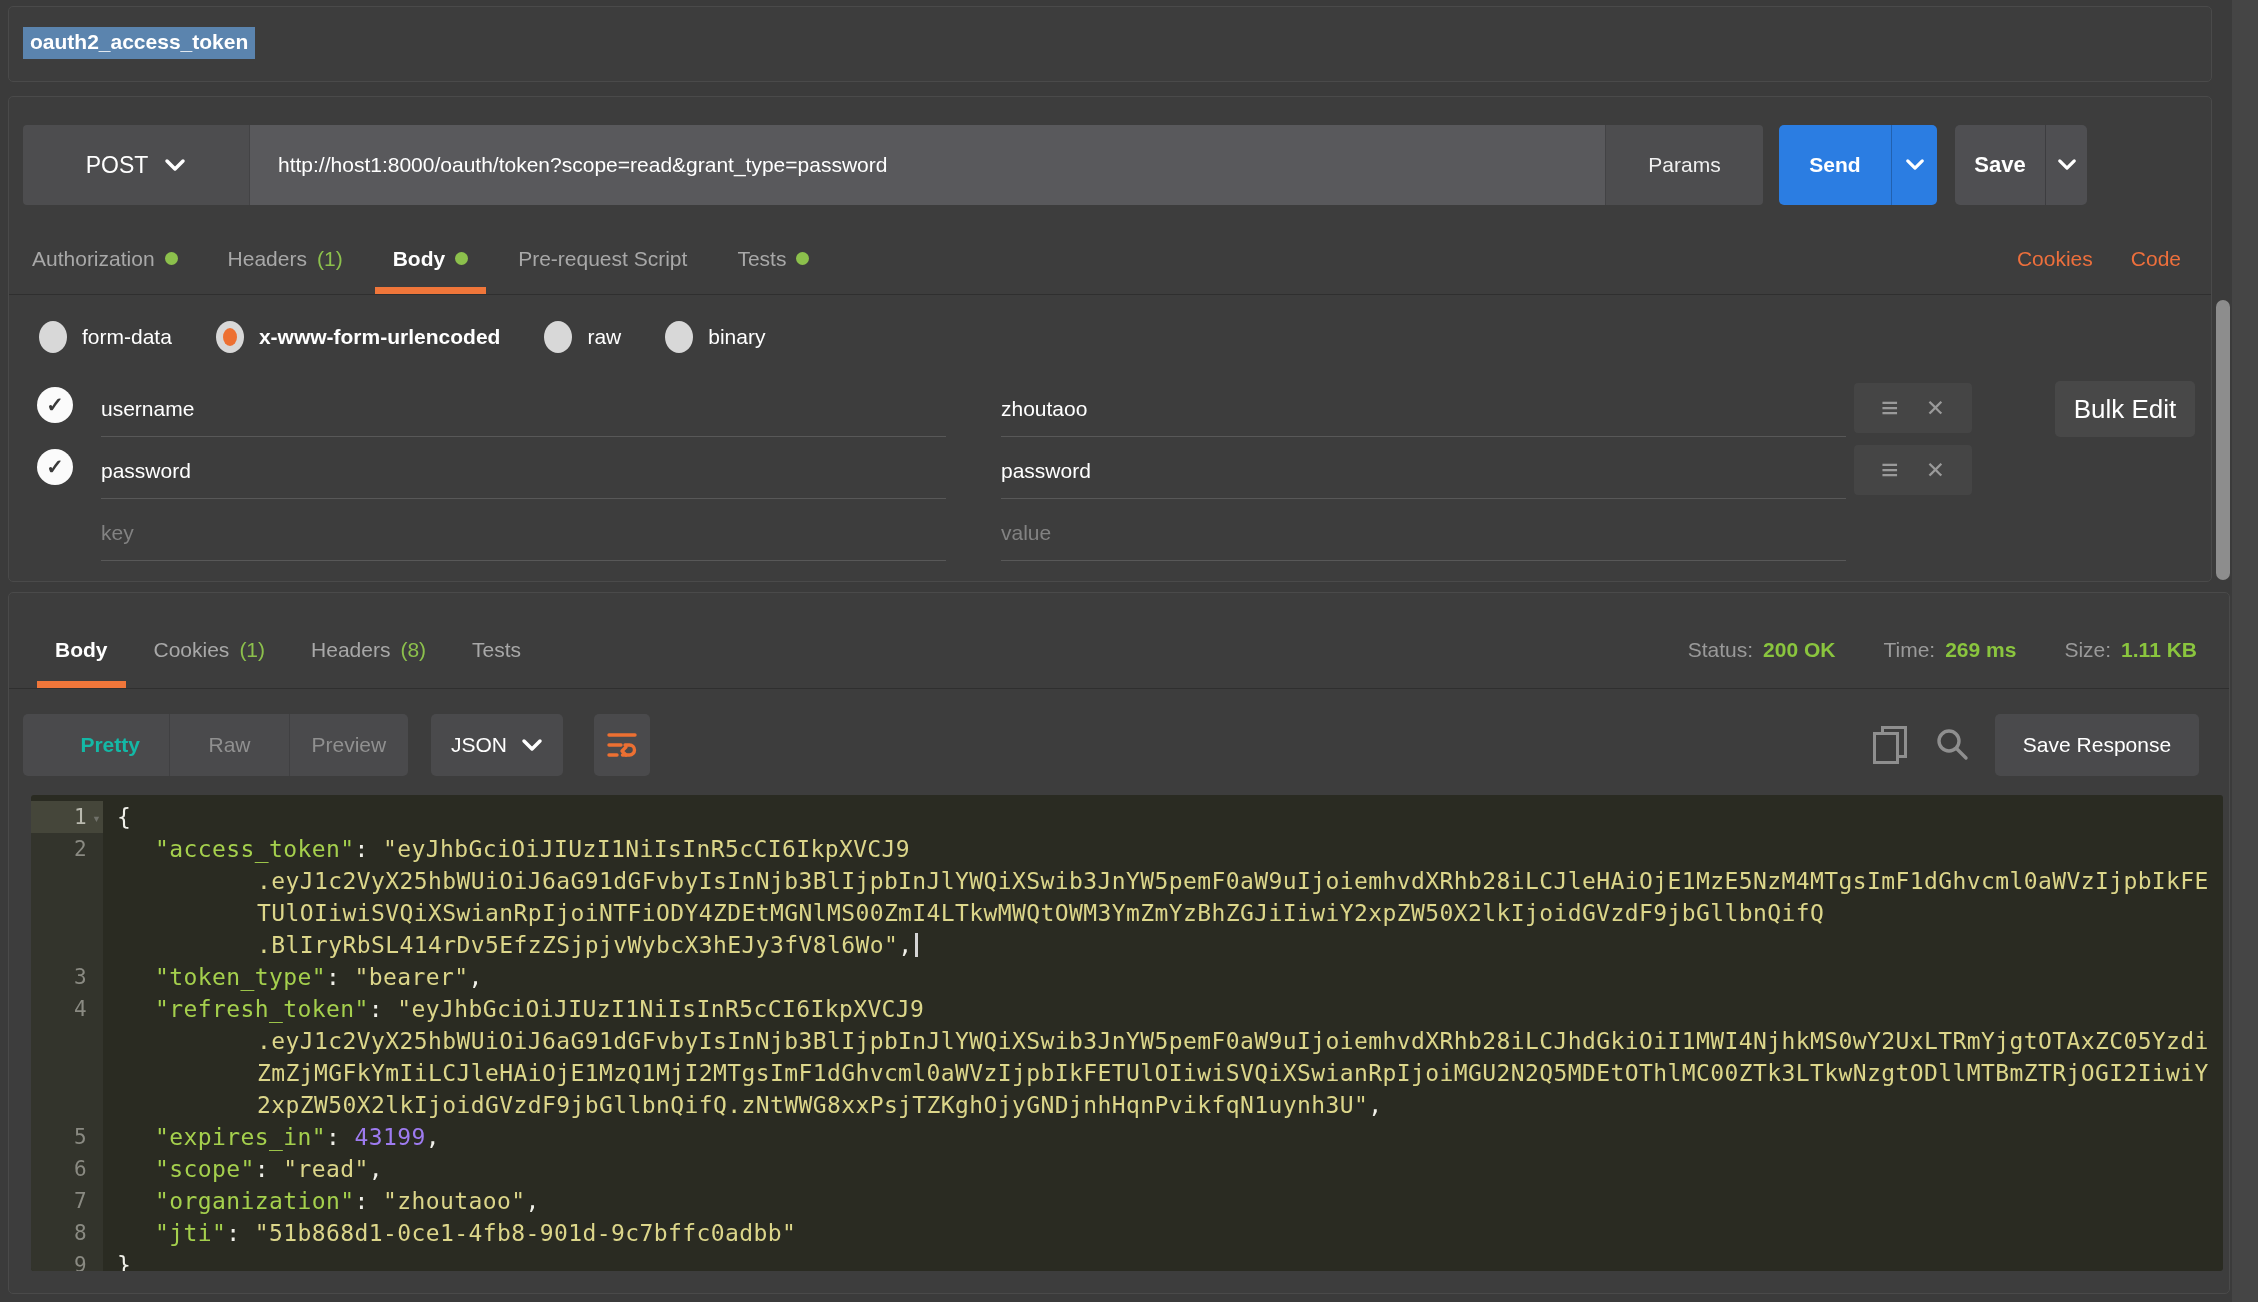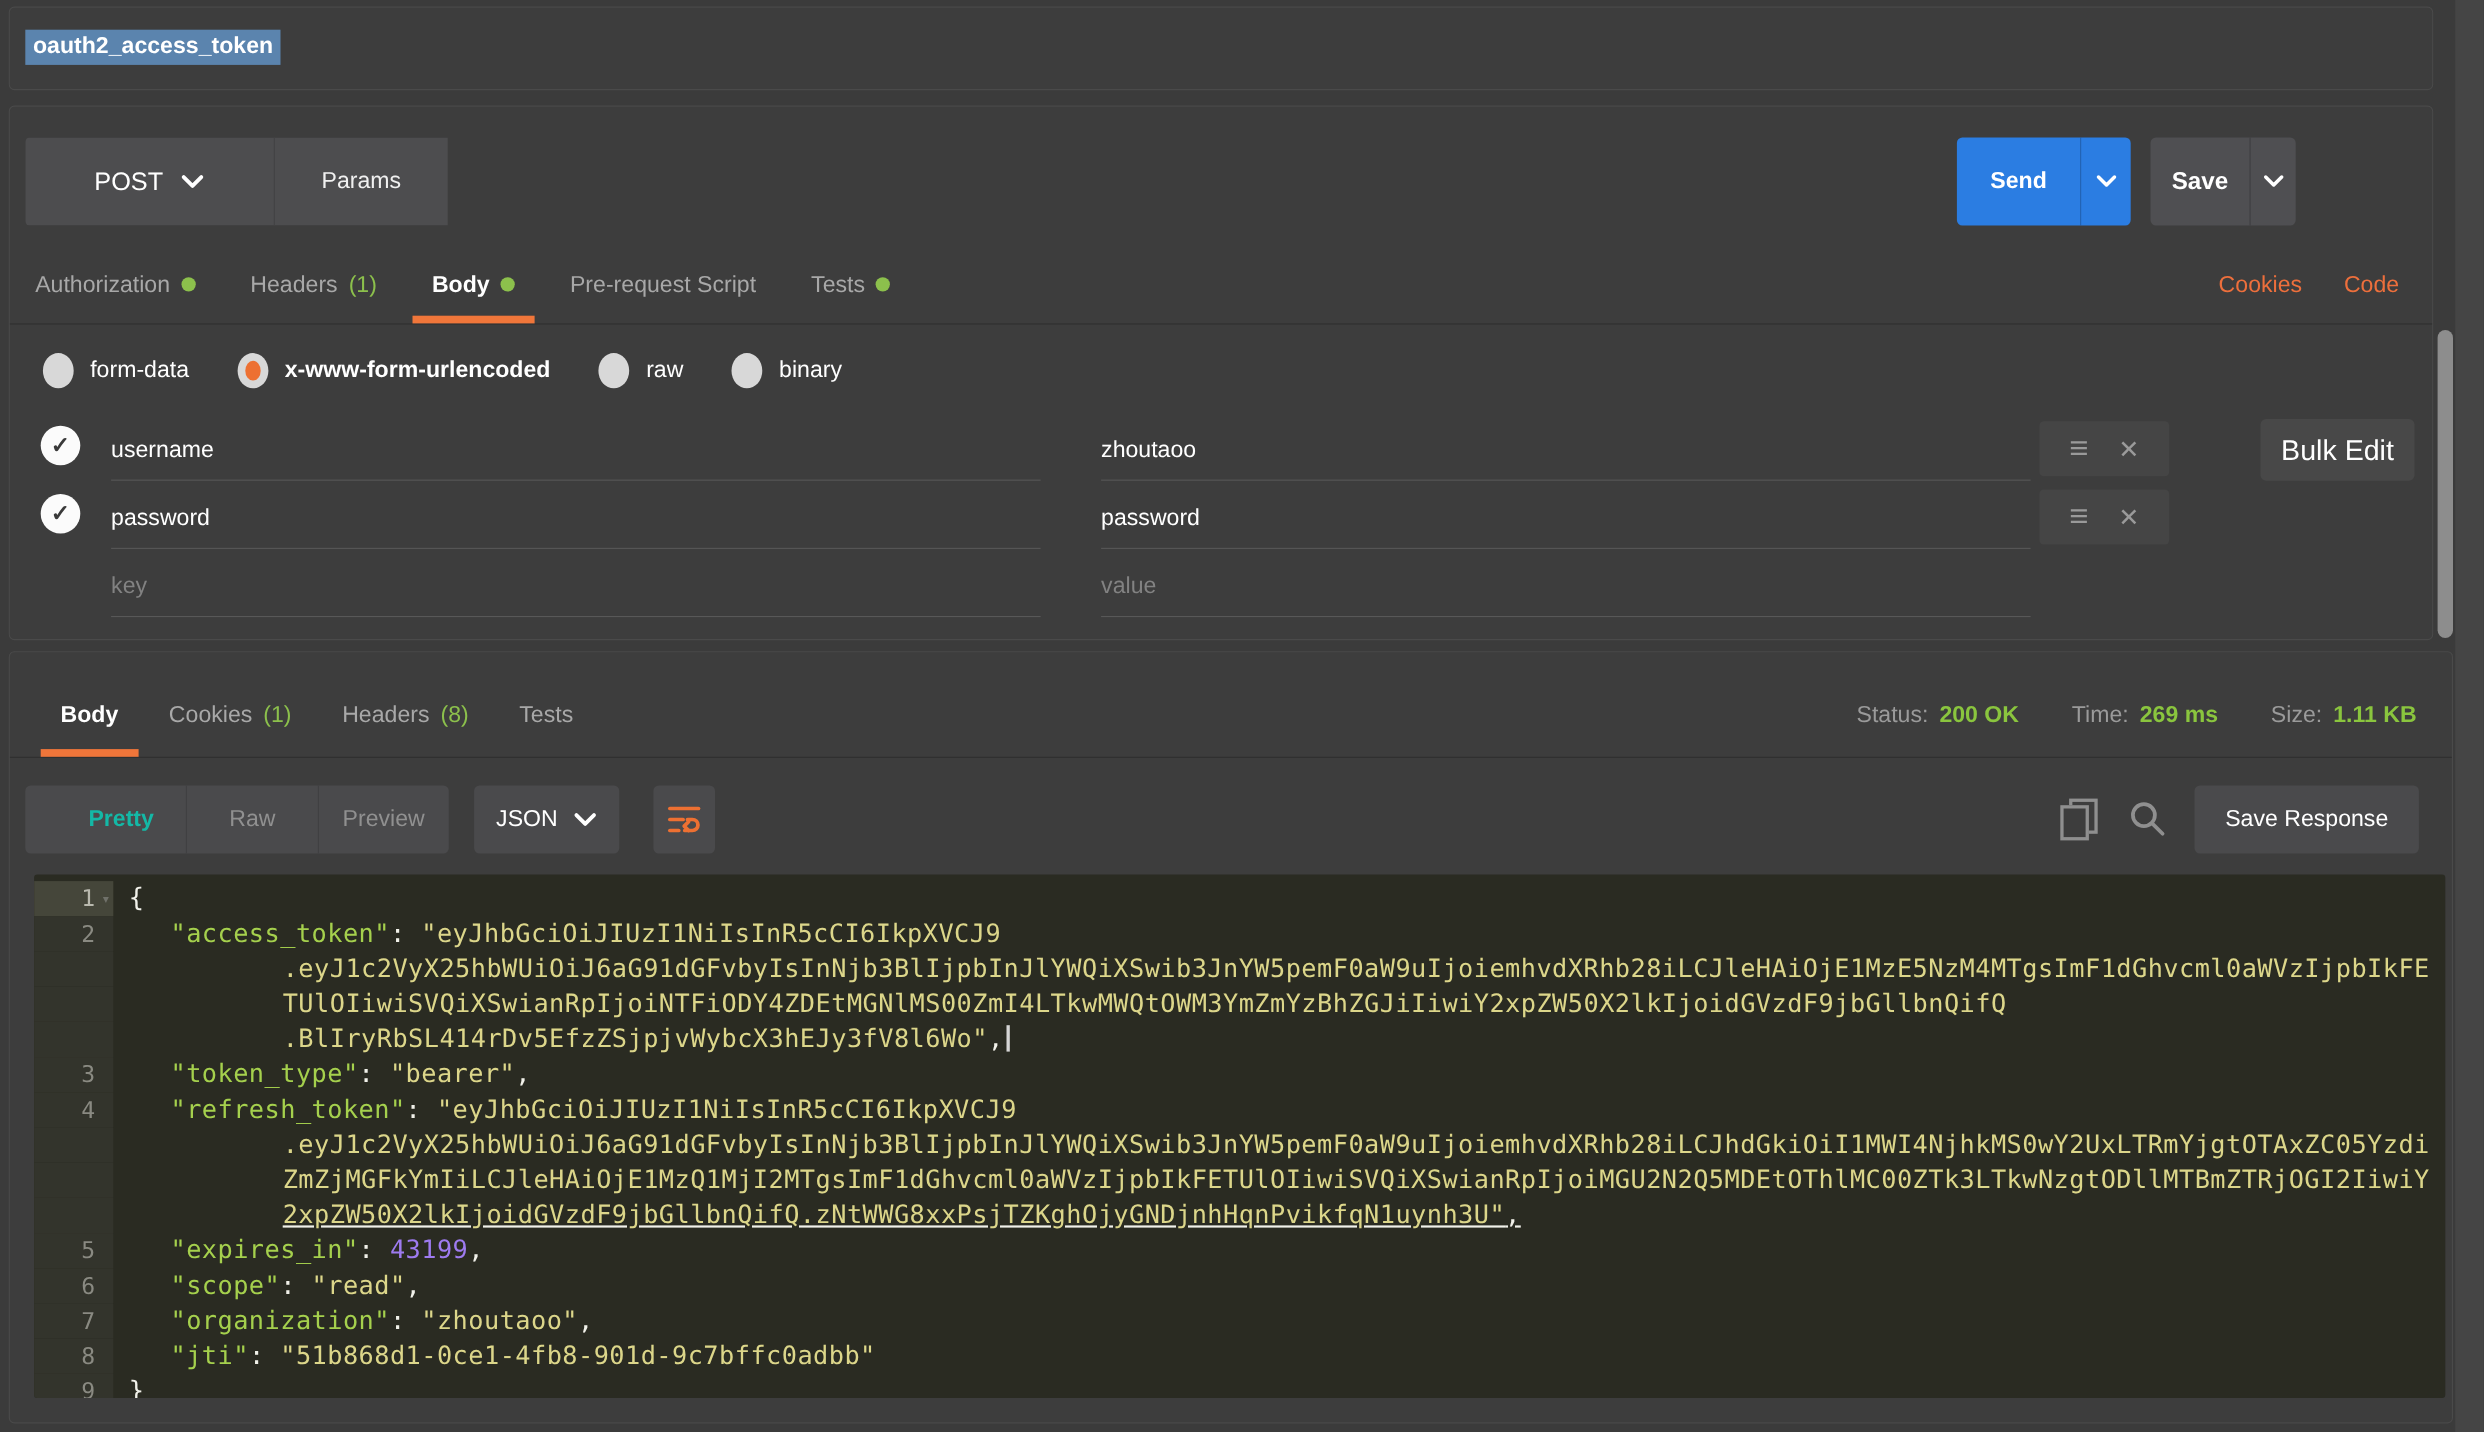--- a/index.html
+++ b/index.html
@@ -173,20 +173,21 @@
   <div class="url-row">
     <div class="url-bar">
       <div class="method-select">
         <span>POST</span>
         <span>
           <svg width="22" height="15" viewBox="0 0 22 15">
               <path d="M3 3 L11 11 L19 3" stroke="#ffffff" stroke-width="3.5" fill="none" stroke-linecap="round" stroke-linejoin="round"></path>
             </svg>
         </span>
       </div>
+      <div class="url-input">http://host1:8000/oauth/token?scope=read&amp;grant_type=password</div>
       <div class="params-btn">Params</div>
     </div>
     <div class="send-btn">
       <div class="send-main">Send</div>
       <div class="send-chev">
         <span>
           <svg width="20" height="14" viewBox="0 0 22 15">
               <path d="M3 3 L11 11 L19 3" stroke="#ffffff" stroke-width="3.5" fill="none" stroke-linecap="round" stroke-linejoin="round"></path>
             </svg>
         </span>
@@ -382,21 +383,21 @@
       <div class="code-row">
         <div class="code-gutter"></div>
         <div class="code-content" style="padding-left: 154px;"><span class="tok-s">.eyJ1c2VyX25hbWUiOiJ6aG91dGFvbyIsInNjb3BlIjpbInJlYWQiXSwib3JnYW5pemF0aW9uIjoiemhvdXRhb28iLCJhdGkiOiI1MWI4NjhkMS0wY2UxLTRmYjgtOTAxZC05Yzdi</span></div>
       </div>
       <div class="code-row">
         <div class="code-gutter"></div>
         <div class="code-content" style="padding-left: 154px;"><span class="tok-s">ZmZjMGFkYmIiLCJleHAiOjE1MzQ1MjI2MTgsImF1dGhvcml0aWVzIjpbIkFETUlOIiwiSVQiXSwianRpIjoiMGU2N2Q5MDEtOThlMC00ZTk3LTkwNzgtODllMTBmZTRjOGI2IiwiY</span></div>
       </div>
       <div class="code-row">
         <div class="code-gutter"></div>
-        <div class="code-content" style="padding-left: 154px; text-decoration: underline;"><span class="tok-s">2xpZW50X2lkIjoidGVzdF9jbGllbnQifQ.zNtWWG8xxPsjTZKghOjyGNDjnhHqnPvikfqN1uynh3U"</span><span class="tok-p">,</span></div>
+        <div class="code-content" style="padding-left: 154px;"><span class="tok-s">2xpZW50X2lkIjoidGVzdF9jbGllbnQifQ.zNtWWG8xxPsjTZKghOjyGNDjnhHqnPvikfqN1uynh3U"</span><span class="tok-p">,</span></div>
       </div>
       <div class="code-row">
         <div class="code-gutter"><span class="gutter-num">5</span></div>
         <div class="code-content" style="padding-left: 52px;"><span class="tok-k">"expires_in"</span><span class="tok-p">: </span><span class="tok-n">43199</span><span class="tok-p">,</span></div>
       </div>
       <div class="code-row">
         <div class="code-gutter"><span class="gutter-num">6</span></div>
         <div class="code-content" style="padding-left: 52px;"><span class="tok-k">"scope"</span><span class="tok-p">: </span><span class="tok-s">"read"</span><span class="tok-p">,</span></div>
       </div>
       <div class="code-row">

